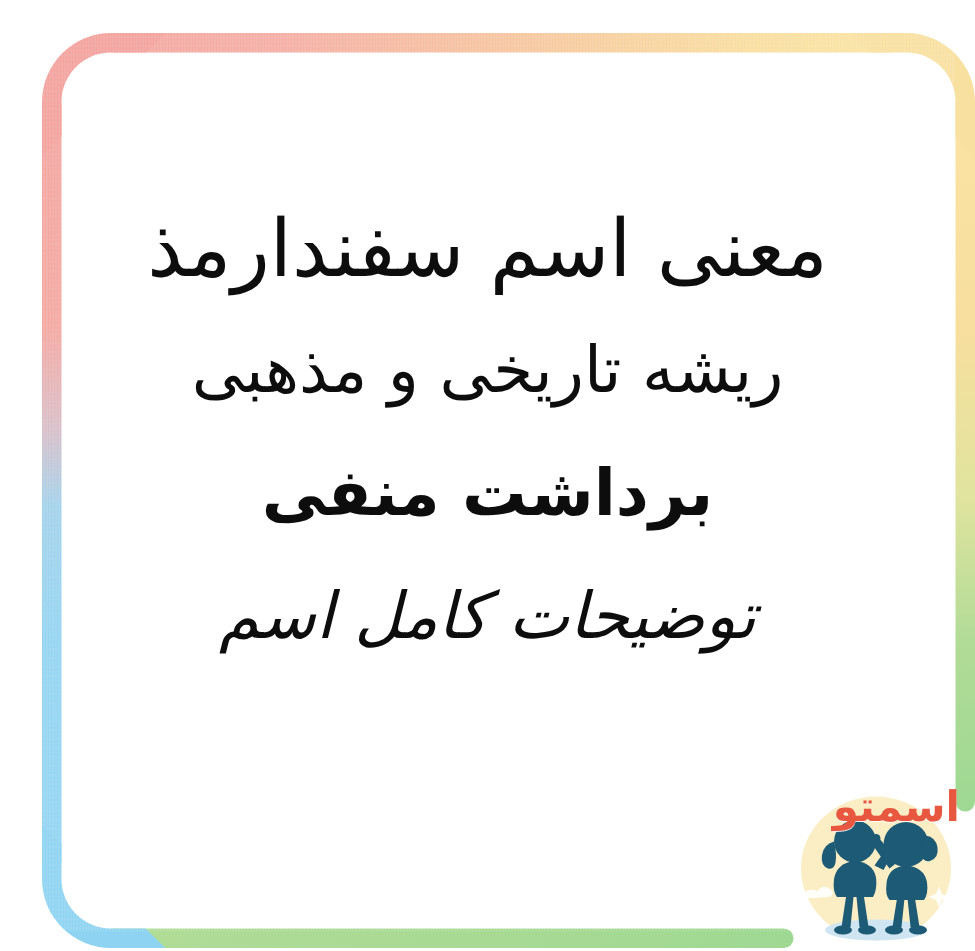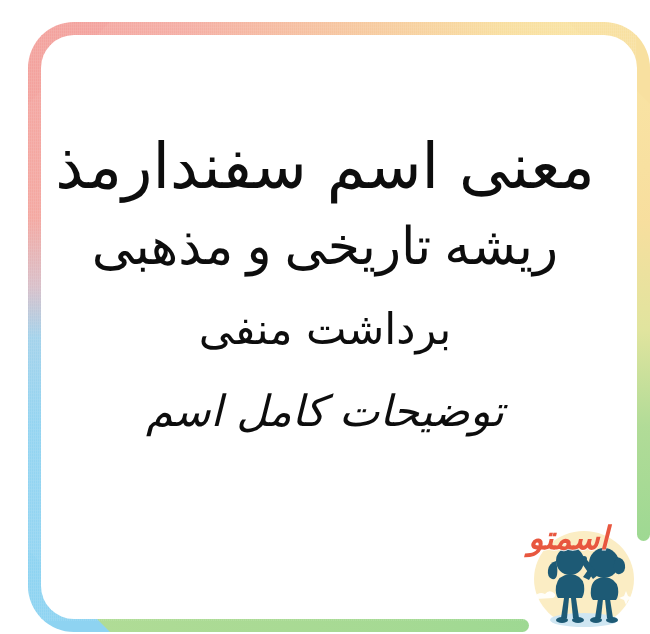--- a/index.html
+++ b/index.html
@@ -111,35 +111,34 @@
     text-align: center;
     direction: rtl;
     color: #111111;
   }
   .line {
     display: block;
     color: #0d0d0d;
     white-space: nowrap;
   }
   .line-1 {
-    font-size: 63px;
+    font-size: 53px;
     line-height: 78px;
     font-weight: 400;
     letter-spacing: 0px;
   }
   .line-2 {
-    font-size: 52px;
+    font-size: 43px;
     line-height: 82px;
     font-weight: 400;
-    font-family: Liberation Serif, serif;
   }
   .line-3 {
     font-size: 43px;
     line-height: 82px;
-    font-weight: 400;
+    font-weight: 700;
   }
   .line-4 {
     font-size: 43px;
     line-height: 82px;
     font-weight: 400;
     font-style: italic;
   }
 
   
   .logo {
@@ -148,29 +147,28 @@
     top: 521px;
     width: 112px;
     height: 110px;
   }
   .logo svg { display: block; width: 112px; height: 110px; }
   .logo-wordmark {
     position: absolute;
     left: 0;
     top: 2px;
     width: 112px;
-    text-align: left;
-    font-size: 32px;
+    text-align: right;
+    font-size: 28px;
     line-height: 30px;
     font-weight: 700;
     color: #e8573f;
     direction: rtl;
     letter-spacing: -1px;
     text-shadow: 0 1px 0 rgba(255,255,255,.85);
-    font-style: italic;
   }
 </style>
 </head>
 <body>
 
 <div id="canvas">
 
   <div class="frame">
     <div class="edge frame-top"></div>
     <div class="edge frame-right"></div>

